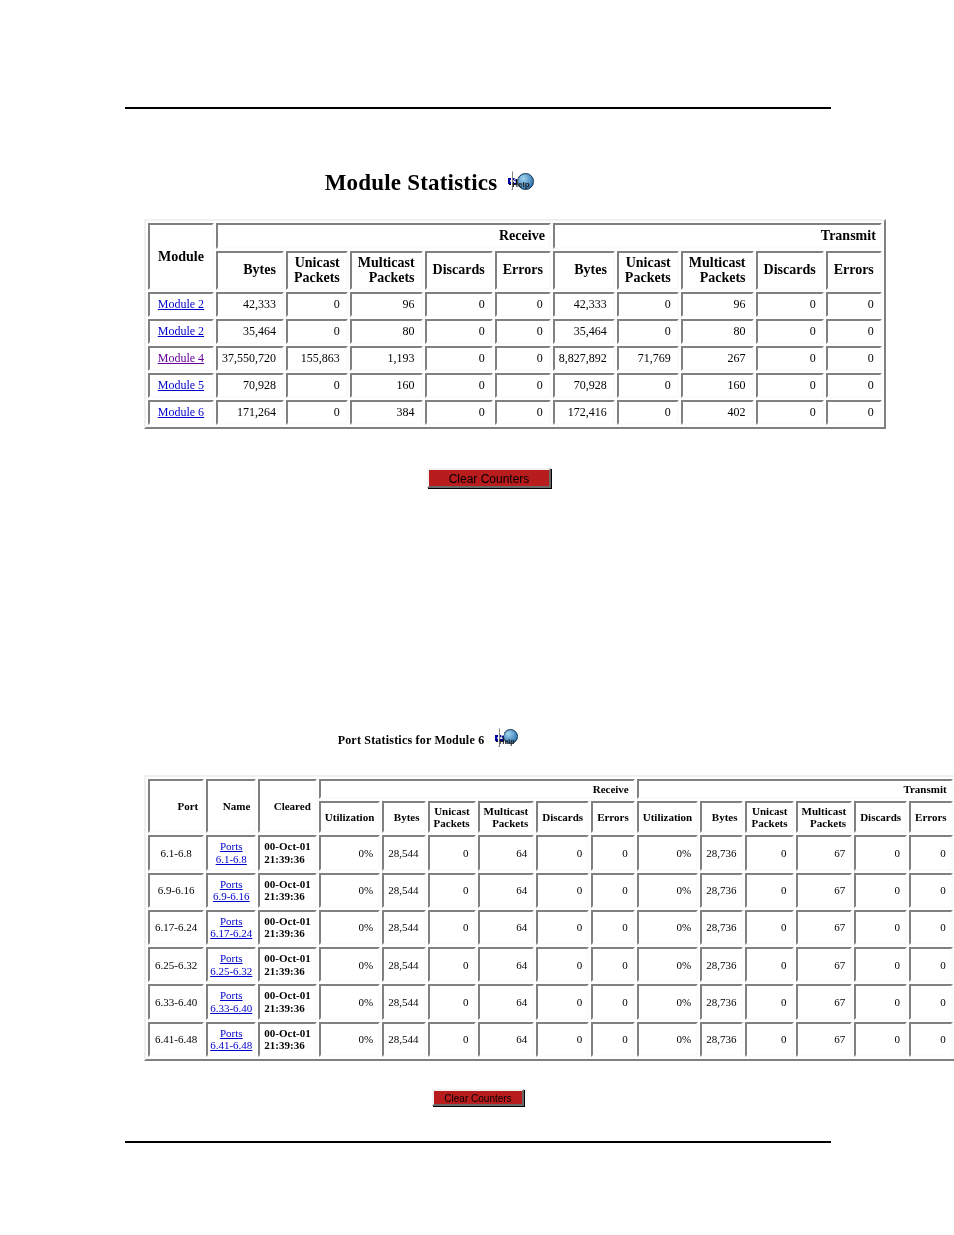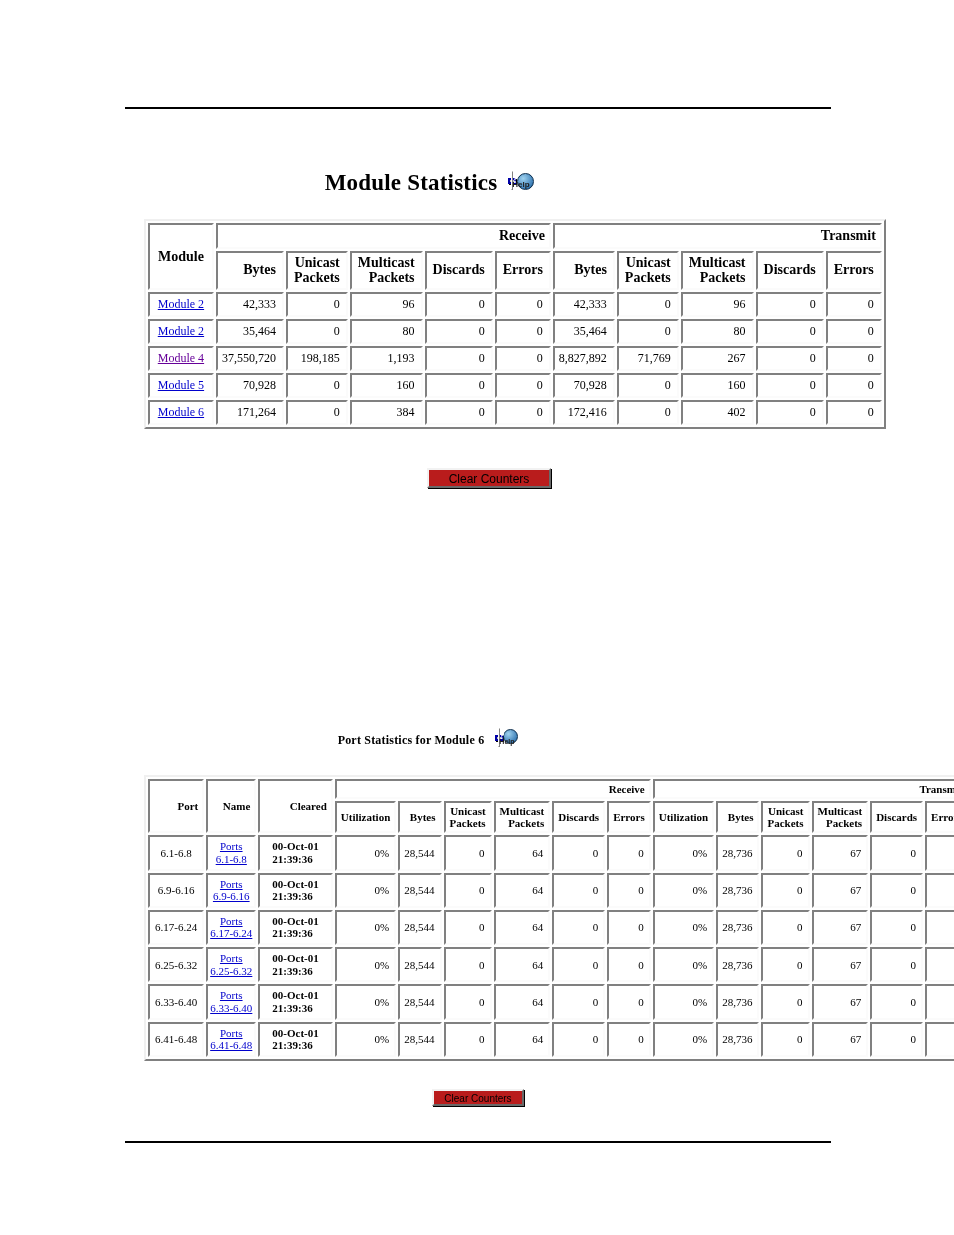--- a/index.html
+++ b/index.html
@@ -182,21 +182,21 @@
   #port-stats-table td.namecell {
     text-align: center;
     white-space: nowrap;
     padding: 3px 2px;
     line-height: 1.15;
   }
   #port-stats-table td.clearedcell {
     font-weight: bold;
     white-space: nowrap;
     text-align: left;
-    padding: 3px 12px;
+    padding: 3px 4px;
     line-height: 1.15;
   }
 
   
   a.lnk {
     color: #0000cc;
     text-decoration: underline;
     cursor: pointer;
   }
   a.lnk.visited { color: #660099; }
@@ -283,21 +283,21 @@
         <td class="num">0</td>
         <td class="num">35,464</td>
         <td class="num">0</td>
         <td class="num">80</td>
         <td class="num">0</td>
         <td class="num">0</td>
       </tr>
       <tr>
         <td class="modcell"><a class="lnk visited">Module 4</a></td>
         <td class="num">37,550,720</td>
-        <td class="num">198,185</td>
+        <td class="num">155,863</td>
         <td class="num">1,193</td>
         <td class="num">0</td>
         <td class="num">0</td>
         <td class="num">8,827,892</td>
         <td class="num">71,769</td>
         <td class="num">267</td>
         <td class="num">0</td>
         <td class="num">0</td>
       </tr>
       <tr>

